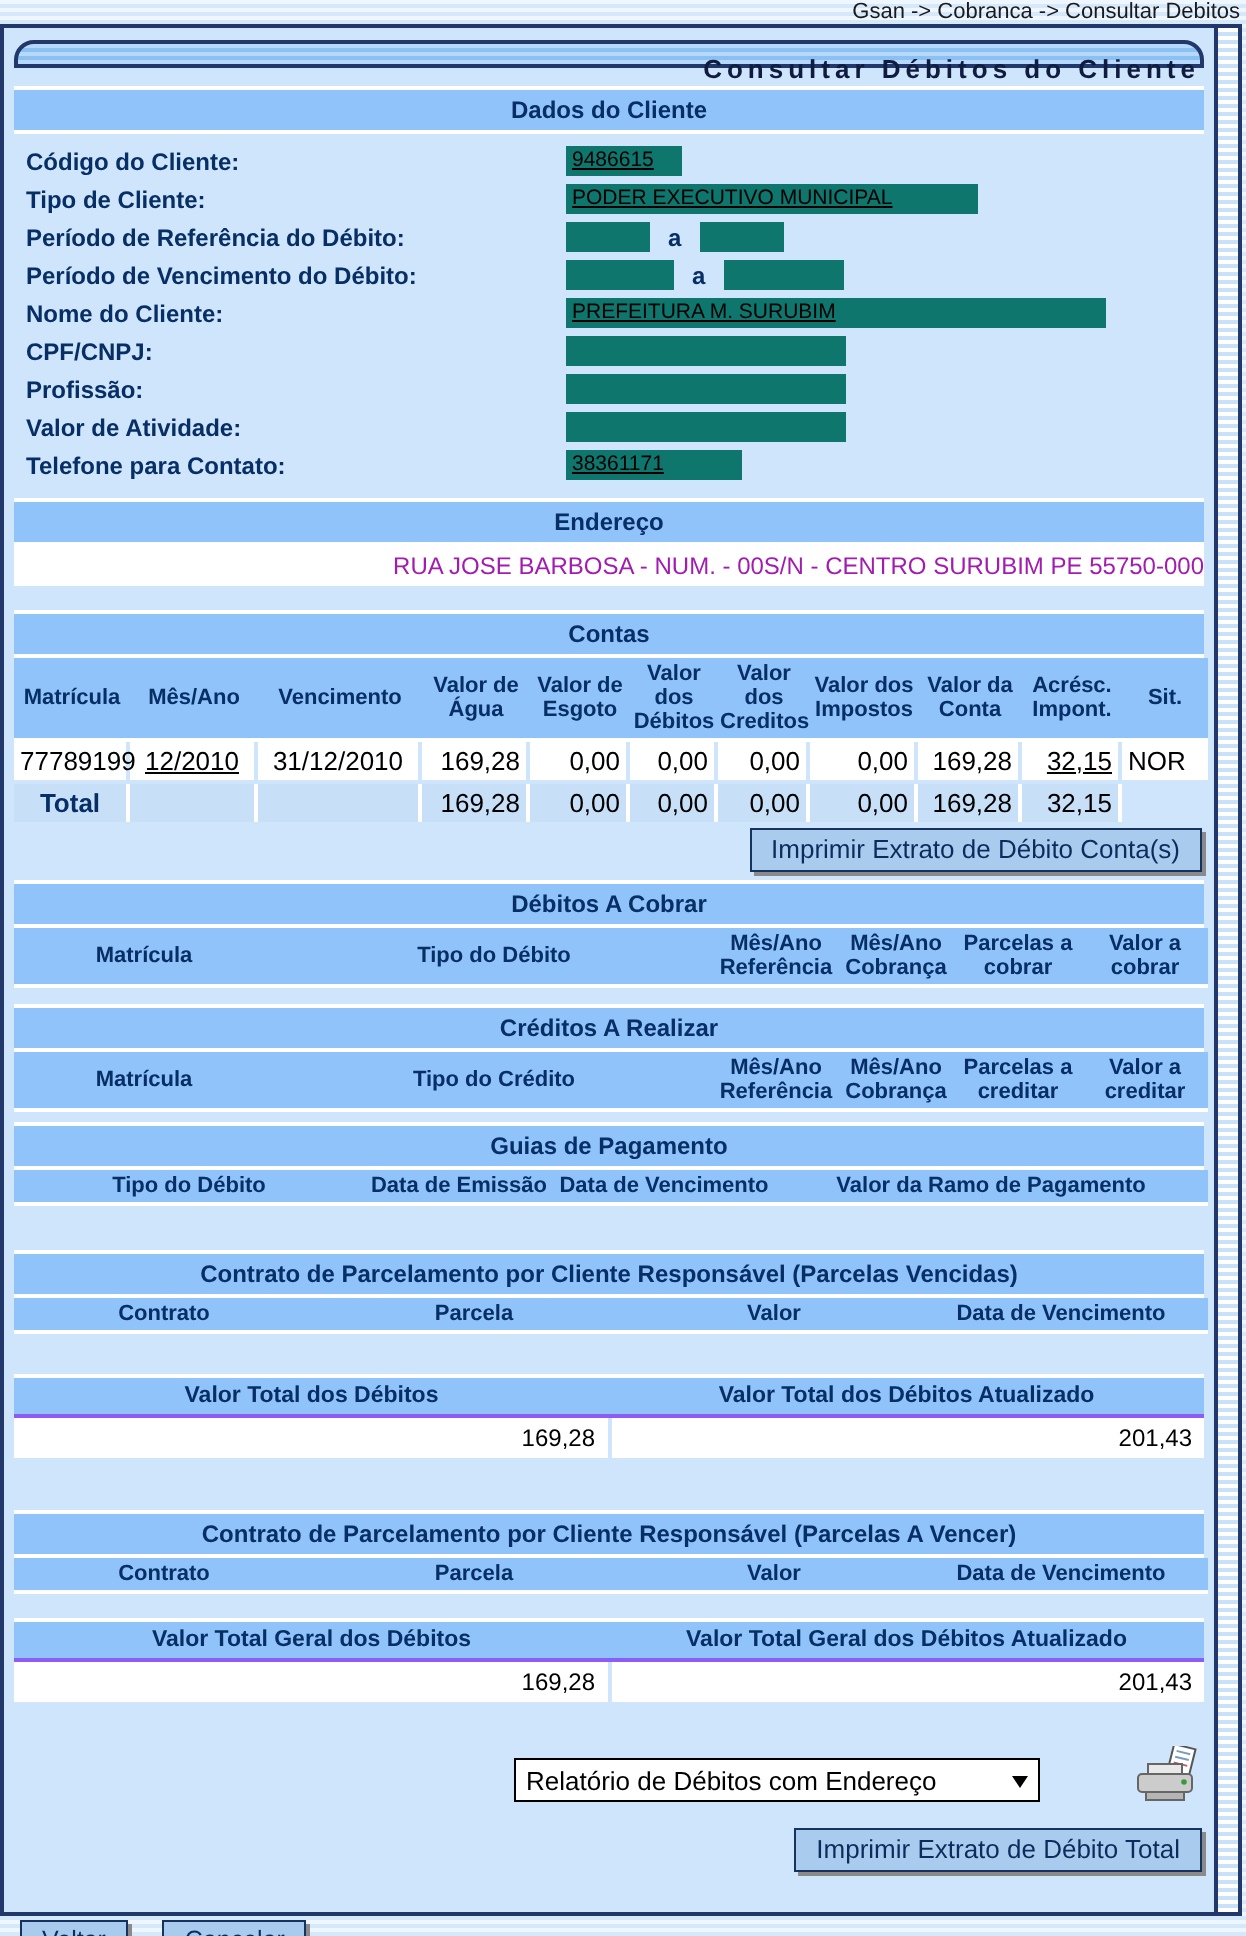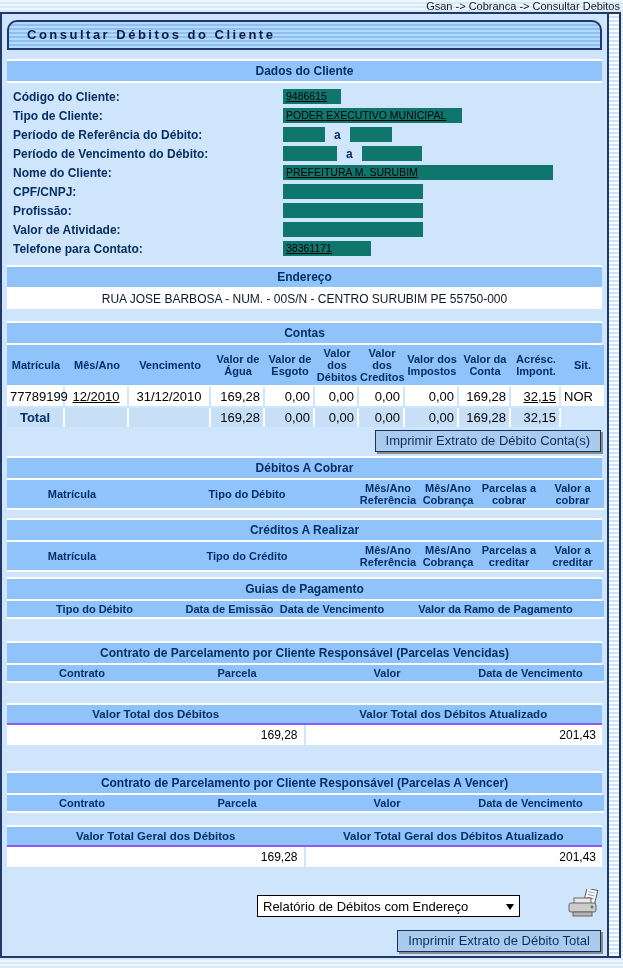--- a/index.html
+++ b/index.html
@@ -20,40 +20,40 @@
   }
   .content {
     width: 607px; height: 100%; background: #cfe5fb;
     border-right: 2px solid #22386b; padding: 6px 5px 0 5px;
   }
   .right-margin {
     flex: 1;
     background: repeating-linear-gradient(to bottom, #ffffff 0px, #ffffff 2px, #c9e2fa 2px, #c9e2fa 4px);
   }
   .title-bar {
-    height: 30px; border: 2px solid #22386b; border-radius: 10px 10px 0 0;
+    height: 14px; border: 2px solid #22386b; border-radius: 10px 10px 0 0;
     background: repeating-linear-gradient(to bottom, #b6d9fb 0px, #b6d9fb 2px, #8cc0f0 2px, #8cc0f0 4px);
     font-size: 13px; font-weight: bold; letter-spacing: 2.5px; color: #101c3f;
-    padding: 5px 0 0 18px; margin-bottom: 9px;
+    padding: 5px 0 0 18px; margin-bottom: 9px; text-align: right;
   }
   .bar {
     background: #8fc3fa; text-align: center; font-weight: bold; color: #072f66;
     font-size: 12px; padding: 3px 0; border-top: 2px solid #fff; border-bottom: 2px solid #fff;
   }
   
   .field-row { display: flex; align-items: center; padding: 2px 0 2px 6px; height: 19px; }
   .field-label { width: 270px; font-size: 12px; font-weight: bold; color: #072f66; }
   .input-box {
     background: #0f766e; height: 15px; font-size: 10.5px; color: #000;
     padding: 1px 3px; overflow: hidden; white-space: nowrap; text-decoration: underline;
   }
   .range-sep { font-size: 12px; font-weight: bold; color: #072f66; margin: 0 9px; }
   .section-gap { height: 7px; }
   
-  .address-row { background: #fff; text-align: center; font-size: 12px; color: #0f172a; padding: 3px 0; }
+  .address-row { background: #fff; text-align: right; font-size: 12px; color: #a21caf; padding: 3px 0; }
   
   table { width: 100%; border-collapse: separate; border-spacing: 0; table-layout: fixed; }
   th {
     background: #8fc3fa; font-size: 11px; font-weight: bold; color: #072f66;
     text-align: center; vertical-align: middle; padding: 2px 1px; border-bottom: 2px solid #fff;
   }
   td { font-size: 13px; color: #000; padding: 2px 3px; height: 17px; vertical-align: middle; }
   td.data  { background: #fff; border-right: 2px solid #cfe5fb; border-bottom: 2px solid #cfe5fb; }
   td.data.last { border-right: none; }
   td.total { background: #c7e0f7; border-right: 2px solid #fff; }
@@ -103,21 +103,21 @@
 
     <div>
       <div class="bar">Dados do Cliente</div>
       <div style="padding-top:4px;">
         <div class="field-row">
           <span class="field-label">Código do Cliente:</span>
           <span class="input-box" style="width:58px;">9486615</span>
         </div>
         <div class="field-row">
           <span class="field-label">Tipo de Cliente:</span>
-          <span class="input-box" style="width:179px;">PODER EXECUTIVO MUNICIPAL</span>
+          <span class="input-box" style="width:206px;">PODER EXECUTIVO MUNICIPAL</span>
         </div>
         <div class="field-row">
           <span class="field-label">Período de Referência do Débito:</span>
           <span class="input-box" style="width:42px;"></span>
           <span class="range-sep">a</span>
           <span class="input-box" style="width:42px;"></span>
         </div>
         <div class="field-row">
           <span class="field-label">Período de Vencimento do Débito:</span>
           <span class="input-box" style="width:54px;"></span>

